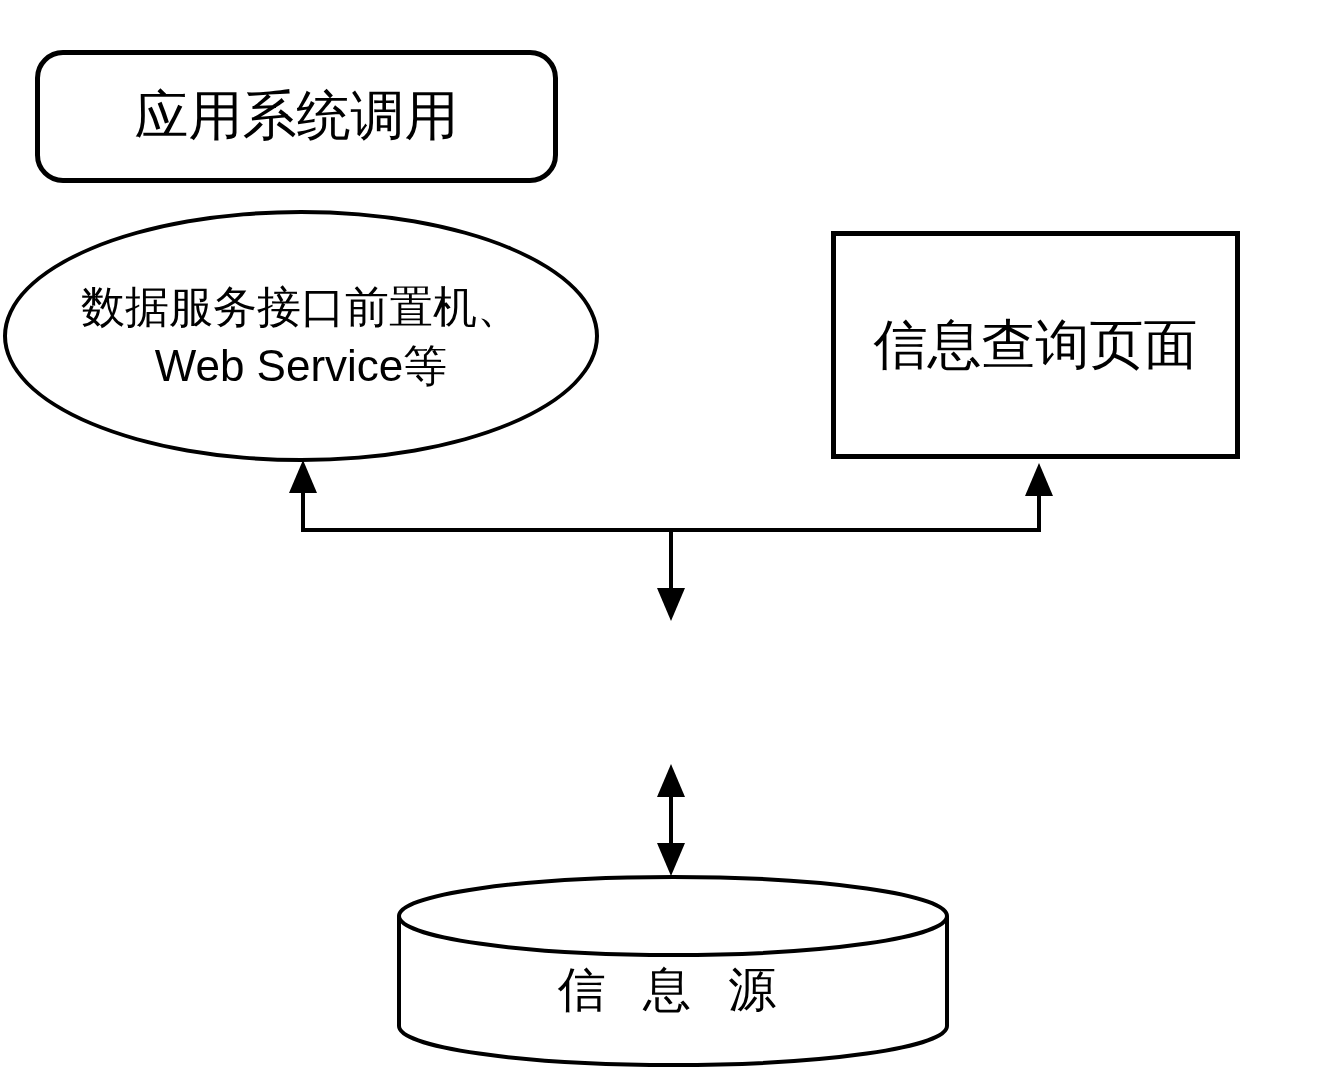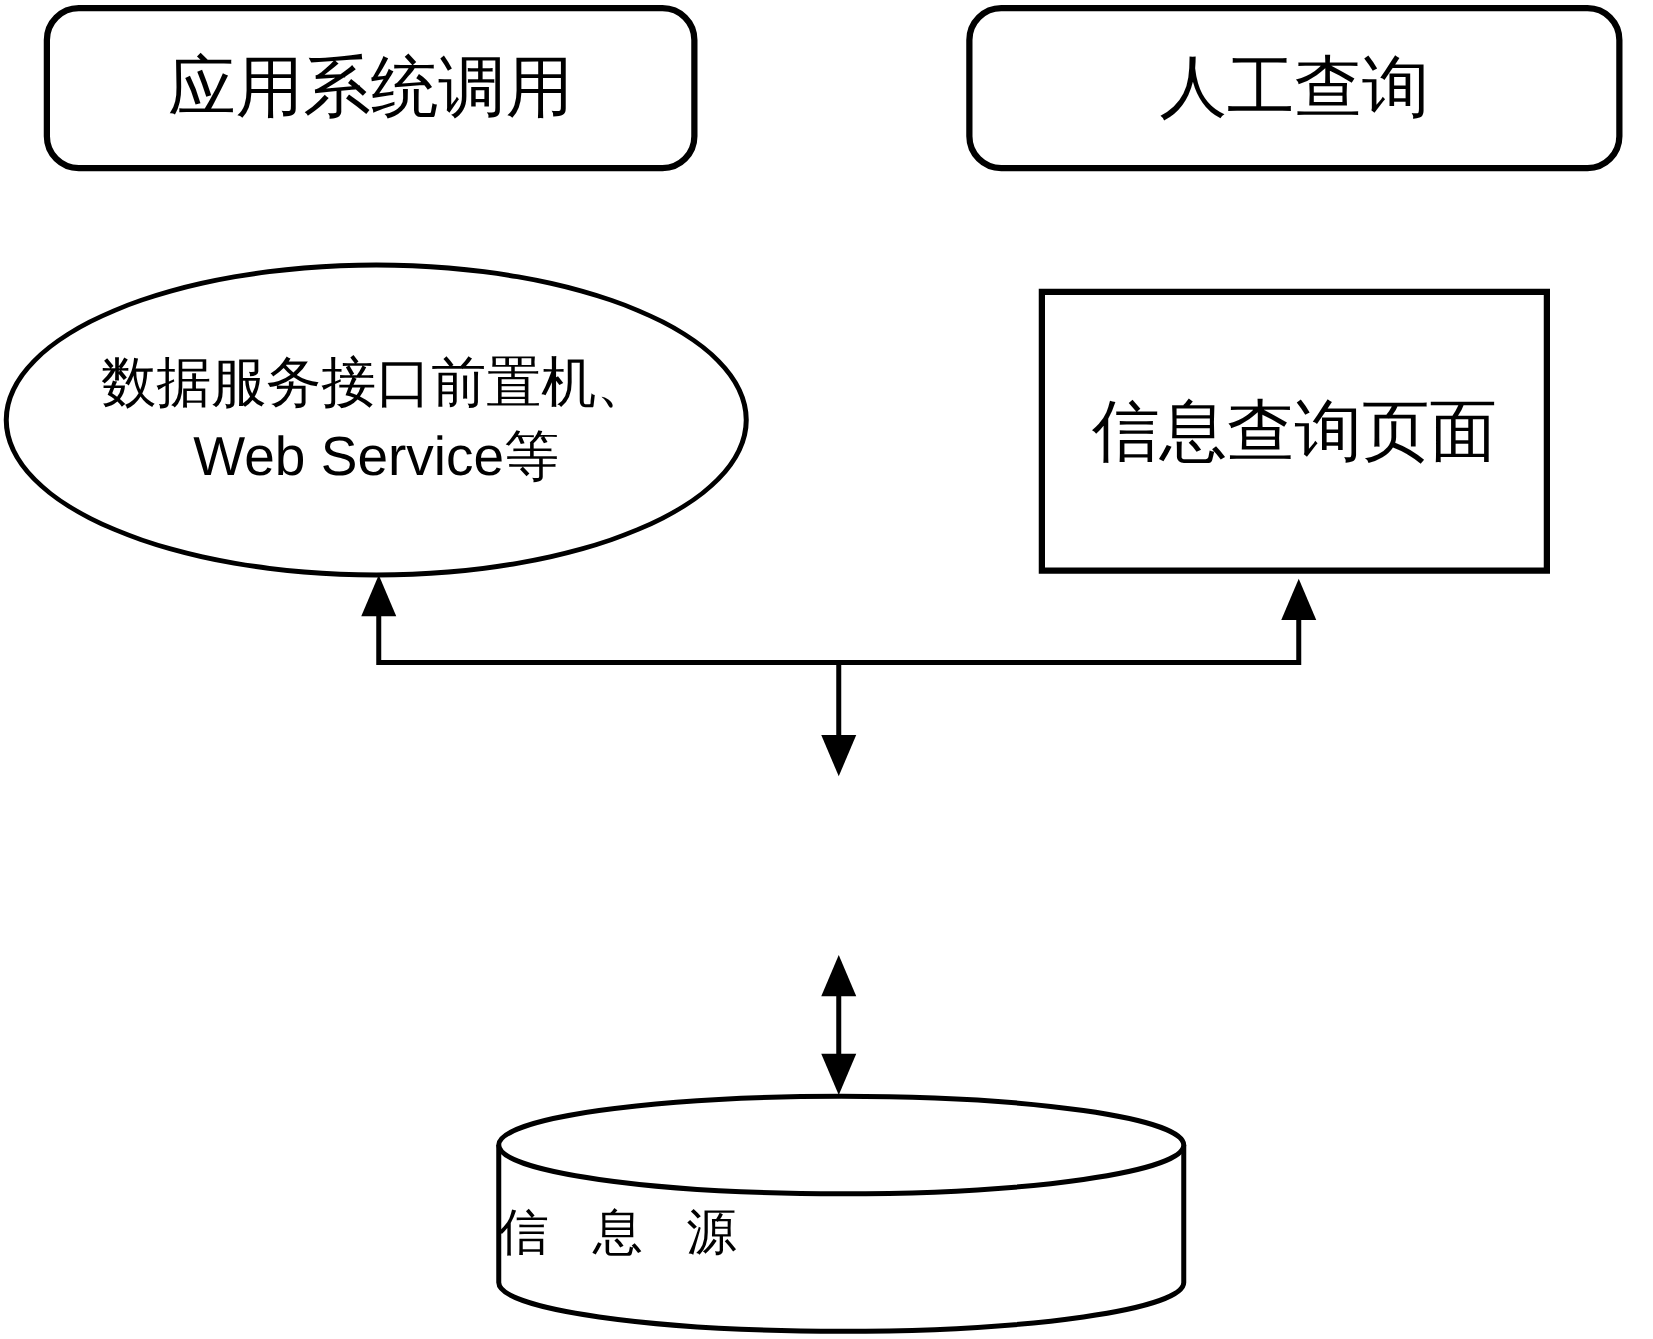--- a/index.html
+++ b/index.html
@@ -22,37 +22,39 @@
     background: #ffffff;
     border: 5px solid #000000;
     display: flex;
     align-items: center;
     justify-content: center;
     text-align: center;
     z-index: 2;
   }
   .rounded {
     border-radius: 28px;
+    margin-top: 46px;
   }
   .ellipse {
     border-radius: 50%;
     border-width: 4px;
     flex-direction: column;
   }
   .node-app-call      { left: 35px;  top: 4px;   width: 523px; height: 133px; font-size: 54px; }
   .node-manual-query  { left: 773px; top: 4px;   width: 525px; height: 133px; font-size: 54px; }
   .node-data-service  { left: 3px;   top: 210px; width: 596px; height: 252px; font-size: 44px; line-height: 1.35; }
   .node-query-page    { left: 831px; top: 231px; width: 409px; height: 228px; font-size: 54px; }
   .node-resource-cat  { left: 397px; top: 623px; width: 548px; height: 138px; font-size: 54px; }
   .cylinder-label {
     position: absolute;
     left: 399px;
     top: 958px;
     width: 548px;
-    font-size: 40px;
+    text-align: center;
+    font-size: 48px;
     letter-spacing: 12px;
     z-index: 3;
   }
   svg.wires {
     position: absolute;
     left: 0;
     top: 0;
     z-index: 1;
   }
   .wire {
@@ -93,23 +95,20 @@
     <polygon class="head" points="671,876 657,843 685,843"></polygon>
 
     <path class="drum" d="M 399,916 L 399,1026 A 274,39 0 0,0 947,1026 L 947,916"></path>
     <ellipse class="drum" cx="673" cy="916" rx="274" ry="39"></ellipse>
   </svg>
 
   <div class="node rounded node-app-call">
     <span>应用系统调用</span>
   </div>
 
-  <div class="node rounded node-manual-query">
-    <span>人工查询</span>
-  </div>
 
   <div class="node ellipse node-data-service">
     <span>数据服务接口前置机、</span>
     <span>Web Service等</span>
   </div>
 
   <div class="node node-query-page">
     <span>信息查询页面</span>
   </div>
 

